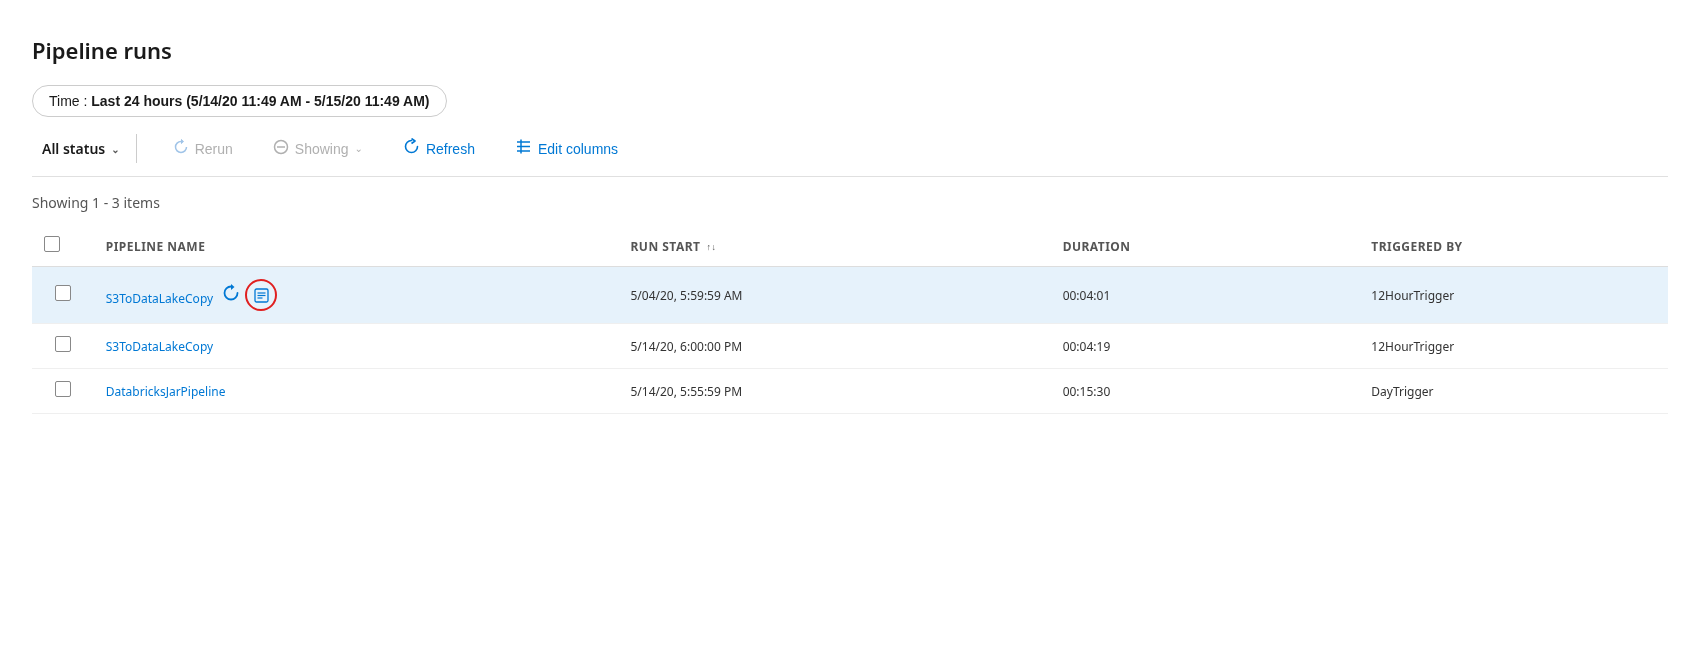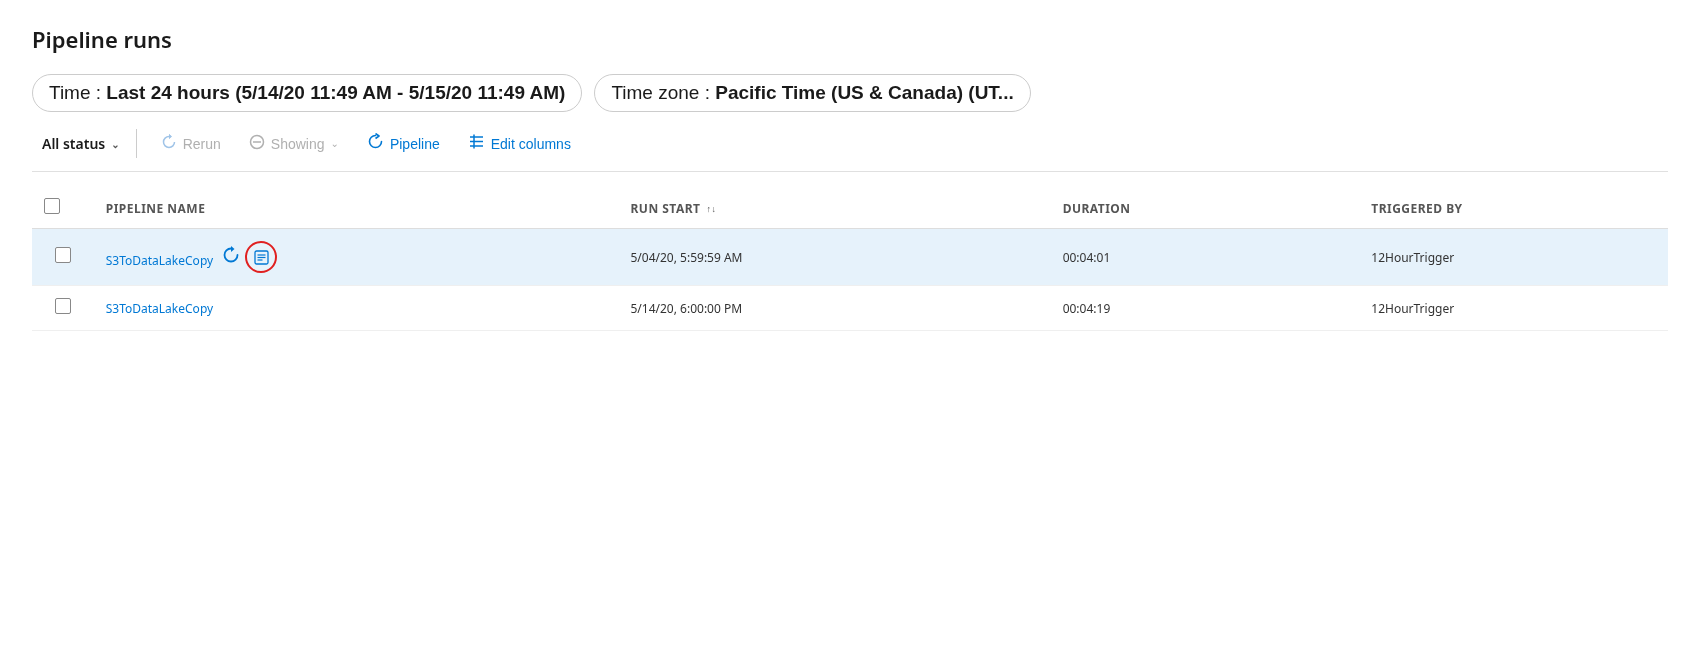--- a/index.html
+++ b/index.html
@@ -4,53 +4,53 @@
   <style>
     * { box-sizing: border-box; margin: 0; padding: 0; }
     body {
       font-family: 'Segoe UI', system-ui, -apple-system, sans-serif;
       background: #f5f5f5;
       color: #333;
       font-size: 14px;
     }
     .page-container {
       background: #fff;
-      padding: 24px 32px;
+      padding: 35px 32px;
       min-height: 663px;
       max-width: 1700px;
     }
     .page-title {
       font-size: 22px;
       font-weight: 600;
       color: #1a1a1a;
       margin-bottom: 20px;
     }
     .filter-bar {
       display: flex;
       gap: 12px;
       margin-bottom: 16px;
       align-items: center;
     }
     .filter-pill {
       border: 1px solid #ccc;
       border-radius: 20px;
       padding: 7px 16px;
-      font-size: 19px;
+      font-size: 14px;
       background: #fff;
       cursor: pointer;
       color: #1a1a1a;
       white-space: nowrap;
     }
     .filter-pill strong {
       font-weight: 600;
     }
     .toolbar {
       display: flex;
       align-items: center;
-      gap: 4px;
+      gap: 16px;
       margin-bottom: 16px;
       padding-bottom: 12px;
       border-bottom: 1px solid #e0e0e0;
     }
     .toolbar-status {
       display: flex;
       align-items: center;
       gap: 6px;
       padding: 5px 10px;
       font-size: 14px;
@@ -190,23 +190,20 @@
 </head>
 <body>
 
 <div class="page-container">
 
   <div class="page-title">Pipeline runs</div>
 
   <div class="filter-bar">
     <button class="filter-pill">
       <span>Time : </span><strong>Last 24 hours (5/14/20 11:49 AM - 5/15/20 11:49 AM)</strong>
-    </button>
-    <button class="filter-pill">
-      <span>Time zone : </span><strong>Pacific Time (US &amp; Canada) (UT...</strong>
     </button>
   </div>
 
   <div class="toolbar">
     <div class="toolbar-status">
       <span>All status</span>
       <span class="chevron-down">⌄</span>
     </div>
 
     <button class="toolbar-btn disabled">
@@ -232,36 +229,37 @@
       <span class="chevron-down" style="color:#b0b0b0;">⌄</span>
     </button>
 
     <button class="toolbar-btn active">
       <span class="btn-icon">
         <svg width="17" height="17" viewBox="0 0 17 17" fill="none" xmlns="http://www.w3.org/2000/svg">
           <path d="M14.5 8.5A6 6 0 1 1 8.5 2.5" stroke="#0078d4" stroke-width="1.6" fill="none" stroke-linecap="round"></path>
           <polyline points="8.5,0.5 12,3 8.5,5.5" fill="none" stroke="#0078d4" stroke-width="1.6" stroke-linejoin="round"></polyline>
         </svg>
       </span>
-      <span>Pipeline</span>
+      <span>Refresh</span>
     </button>
 
     <button class="toolbar-btn active">
       <span class="btn-icon">
         <svg width="17" height="17" viewBox="0 0 17 17" fill="none" xmlns="http://www.w3.org/2000/svg">
           <line x1="2" y1="4" x2="15" y2="4" stroke="#0078d4" stroke-width="1.5"></line>
           <line x1="2" y1="8.5" x2="15" y2="8.5" stroke="#0078d4" stroke-width="1.5"></line>
           <line x1="2" y1="13" x2="15" y2="13" stroke="#0078d4" stroke-width="1.5"></line>
           <line x1="6" y1="1.5" x2="6" y2="15.5" stroke="#0078d4" stroke-width="1.5"></line>
         </svg>
       </span>
       <span>Edit columns</span>
     </button>
   </div>
 
+  <div class="showing-count">Showing 1 - 3 items</div>
 
   <table class="data-table">
     <thead>
       <tr>
         <th class="checkbox-cell">
           <span class="checkbox-box"></span>
         </th>
         <th class="col-pipeline">
           <span class="th-inner">
             <span>Pipeline Name</span>
@@ -304,15 +302,22 @@
           <td>00:04:01</td>
           <td>12HourTrigger</td>
         </tr>
         <tr>
           <td class="checkbox-cell"><span class="checkbox-box"></span></td>
           <td><a class="pipeline-link">S3ToDataLakeCopy</a></td>
           <td>5/14/20, 6:00:00 PM</td>
           <td>00:04:19</td>
           <td>12HourTrigger</td>
         </tr>
+        <tr>
+          <td class="checkbox-cell"><span class="checkbox-box"></span></td>
+          <td><a class="pipeline-link">DatabricksJarPipeline</a></td>
+          <td>5/14/20, 5:55:59 PM</td>
+          <td>00:15:30</td>
+          <td>DayTrigger</td>
+        </tr>
       </tbody>
   </table>
 </div>
 
 </body></html>

